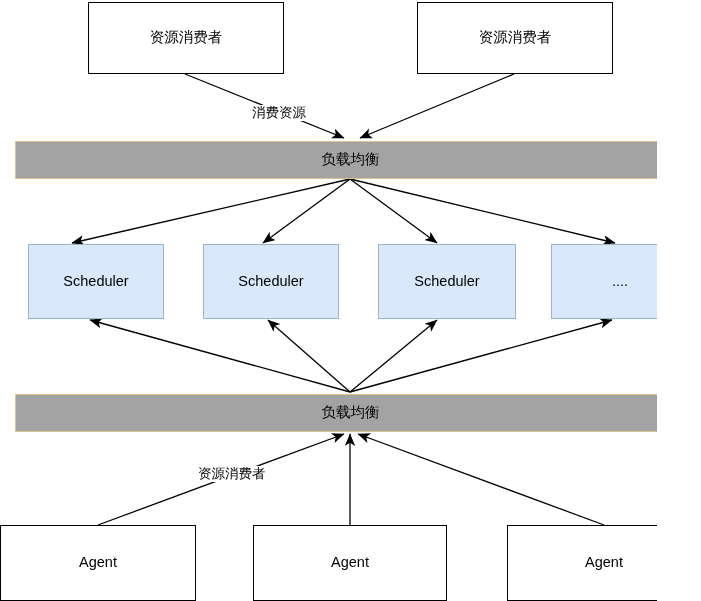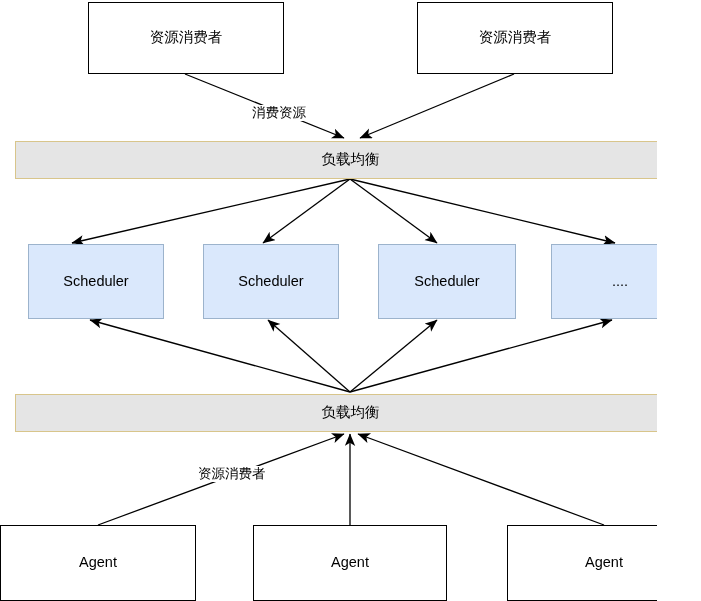--- a/index.html
+++ b/index.html
@@ -34,21 +34,21 @@
     text-align: center;
     line-height: 1.2;
   }
   .node-plain {
     background: #ffffff;
     border: 1.4px solid #000000;
     color: #000000;
     font-size: 14.5px;
   }
   .node-lb {
-    background: #e5e5e5;
+    background: #a3a3a3;
     border: 1.2px solid #d8c58b;
     color: #000000;
     font-size: 14.5px;
   }
   .node-sched {
     background: #dae8fc;
     border: 1.2px solid #9cb3cc;
     color: #000000;
     font-size: 14.5px;
     margin-left: 8px;

